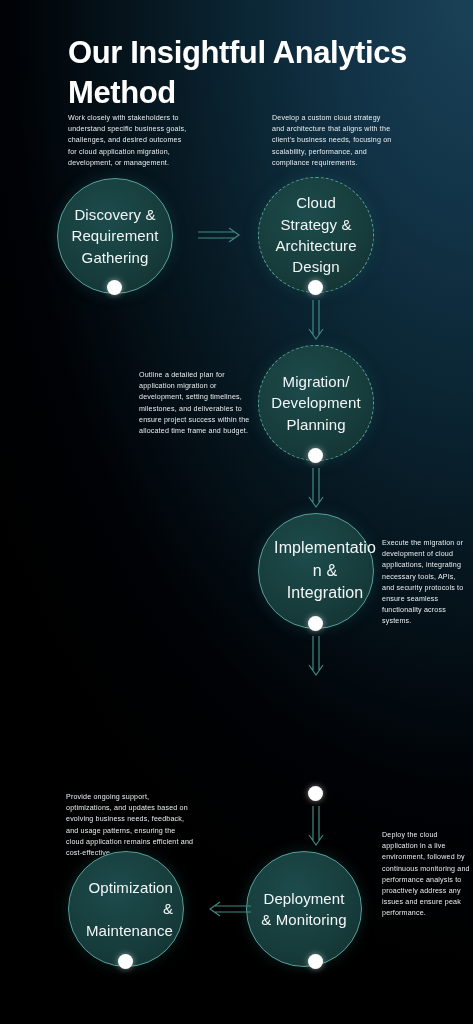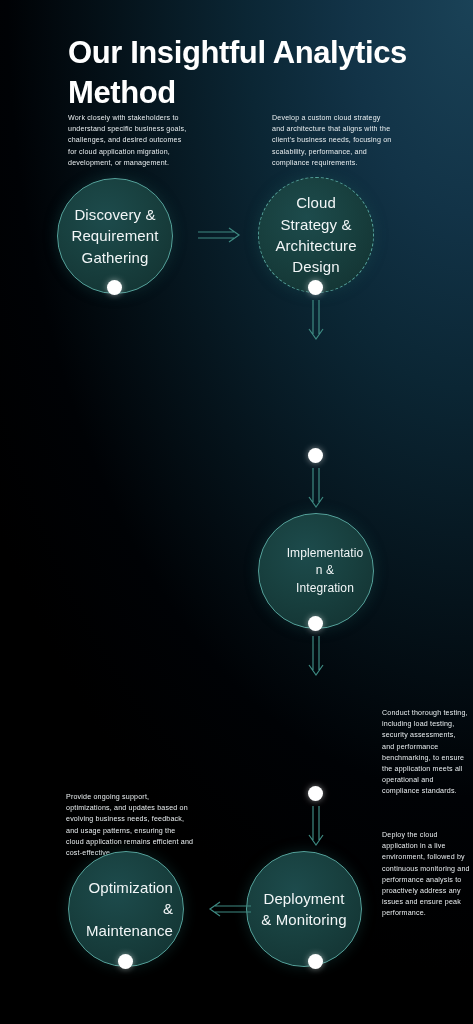--- a/index.html
+++ b/index.html
@@ -49,21 +49,21 @@
     box-shadow:0 0 14px rgba(30,90,90,0.35);
   }
   .node.dashed { border-style:dashed; }
   .node-label {
     color:#f2f6f7;
     font-size:15px;
     line-height:1.42;
     padding:0 10px;
     letter-spacing:0.1px;
   }
-  .node-label.small { font-size:12px;padding-left:28px; }
+  .node-label.small { font-size:16px;padding-left:28px; }
   
   .dot {
     position:absolute;
     width:15px; height:15px;
     border-radius:50%;
     background:#ffffff;
     box-shadow:0 0 6px rgba(255,255,255,0.5);
   }
   
   .arrow { position:absolute; }
@@ -95,42 +95,46 @@
     <span class="node-label">Cloud Strategy &amp; Architecture Design</span>
   </div>
   <div class="dot" style="left:308px; top:280px;"></div>
 
   <div class="arrow" style="left:306px; top:300px;">
     <svg width="20" height="44" viewBox="0 0 20 44">
       <path d="M7 0 V34 M13 0 V34 M3 29 L10 39 L17 29" fill="none" stroke="#3e8a82" stroke-width="1.2"></path>
     </svg>
   </div>
 
+  <div class="desc" style="left:139px; top:370px; width:112px;">Outline a detailed plan for application migration or development, setting timelines, milestones, and deliverables to ensure project success within the allocated time frame and budget.</div>
 
+  <div class="node dashed" style="left:258px; top:345px; width:116px; height:116px;">
+    <span class="node-label">Migration/ Development Planning</span>
+  </div>
   <div class="dot" style="left:308px; top:448px;"></div>
 
   <div class="arrow" style="left:306px; top:468px;">
     <svg width="20" height="44" viewBox="0 0 20 44">
       <path d="M7 0 V34 M13 0 V34 M3 29 L10 39 L17 29" fill="none" stroke="#3e8a82" stroke-width="1.2"></path>
     </svg>
   </div>
 
+  <div class="desc" style="left:382px; top:538px; width:88px;">Execute the migration or development of cloud applications, integrating necessary tools, APIs, and security protocols to ensure seamless functionality across systems.</div>
 
   <div class="node" style="left:258px; top:513px; width:116px; height:116px;">
     <span class="node-label small">Implementatio n &amp; Integration</span>
   </div>
   <div class="dot" style="left:308px; top:616px;"></div>
 
   <div class="arrow" style="left:306px; top:636px;">
     <svg width="20" height="44" viewBox="0 0 20 44">
       <path d="M7 0 V34 M13 0 V34 M3 29 L10 39 L17 29" fill="none" stroke="#3e8a82" stroke-width="1.2"></path>
     </svg>
   </div>
 
-  <div class="desc" style="left:382px; top:708px; width:88px;">Conduct thorough testing, including load testing, security assessments, and performance benchmarking, to ensure the application meets all operational and compliance standards.</div>
 
   <div class="dot" style="left:308px; top:786px;"></div>
 
   <div class="arrow" style="left:306px; top:806px;">
     <svg width="20" height="44" viewBox="0 0 20 44">
       <path d="M7 0 V34 M13 0 V34 M3 29 L10 39 L17 29" fill="none" stroke="#3e8a82" stroke-width="1.2"></path>
     </svg>
   </div>
 
   <div class="desc" style="left:382px; top:830px; width:88px;">Deploy the cloud application in a live environment, followed by continuous monitoring and performance analysis to proactively address any issues and ensure peak performance.</div>

